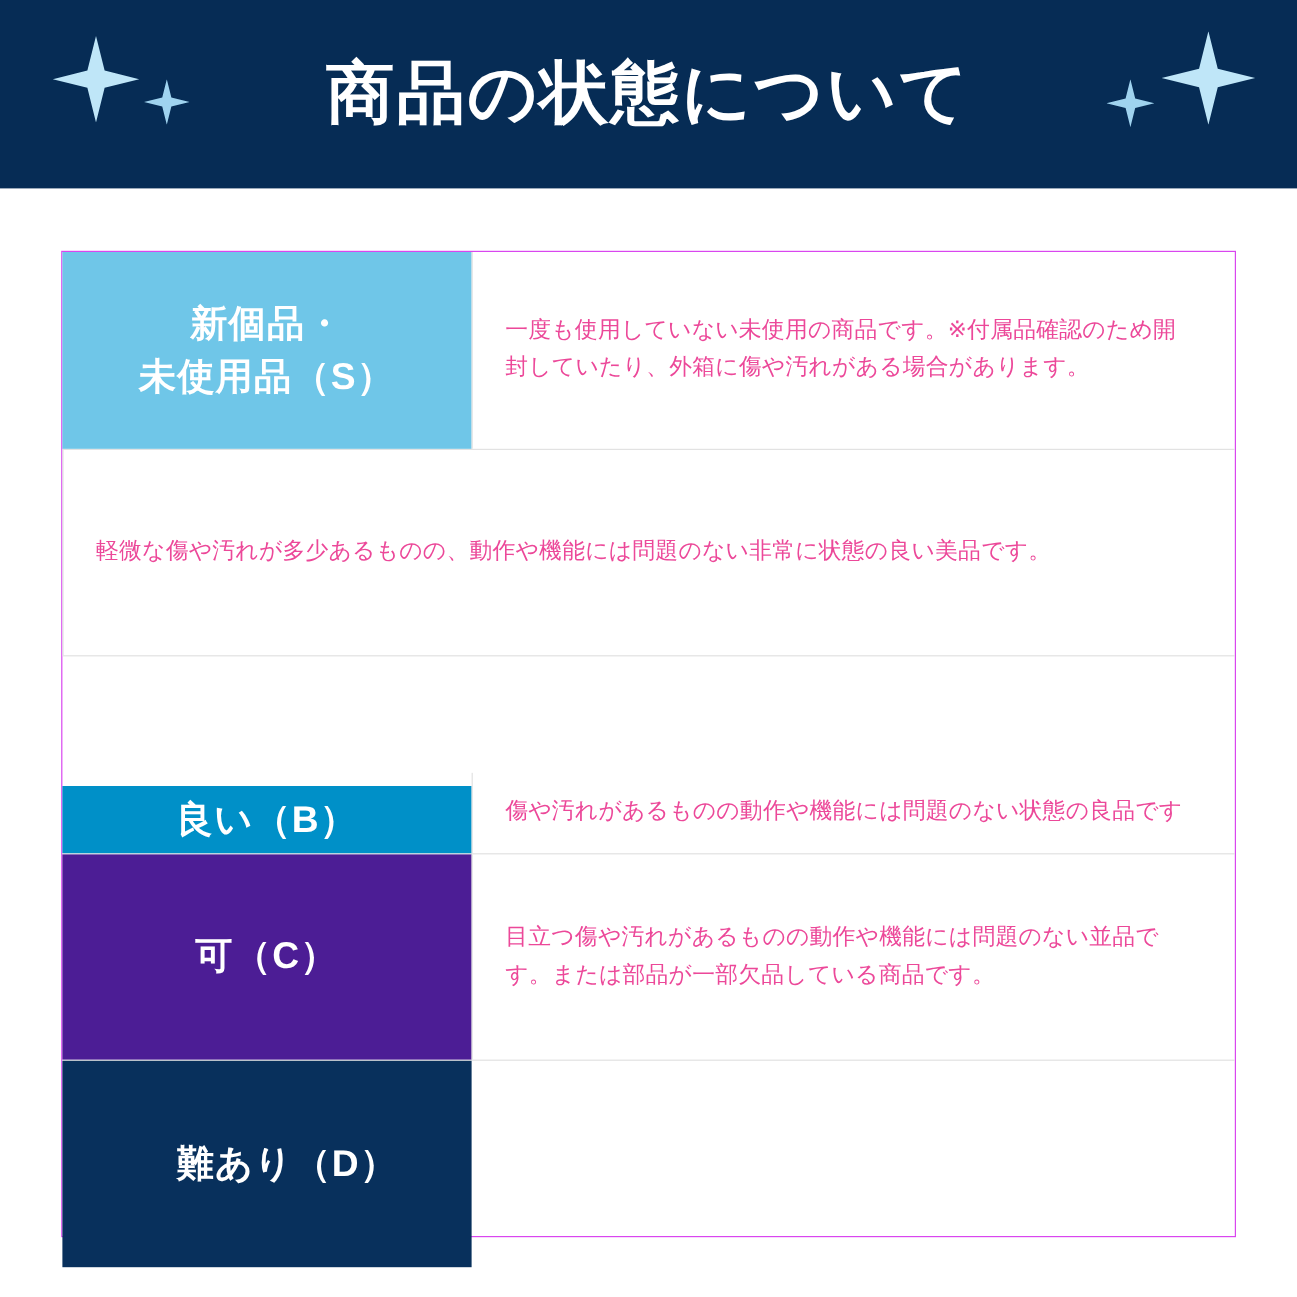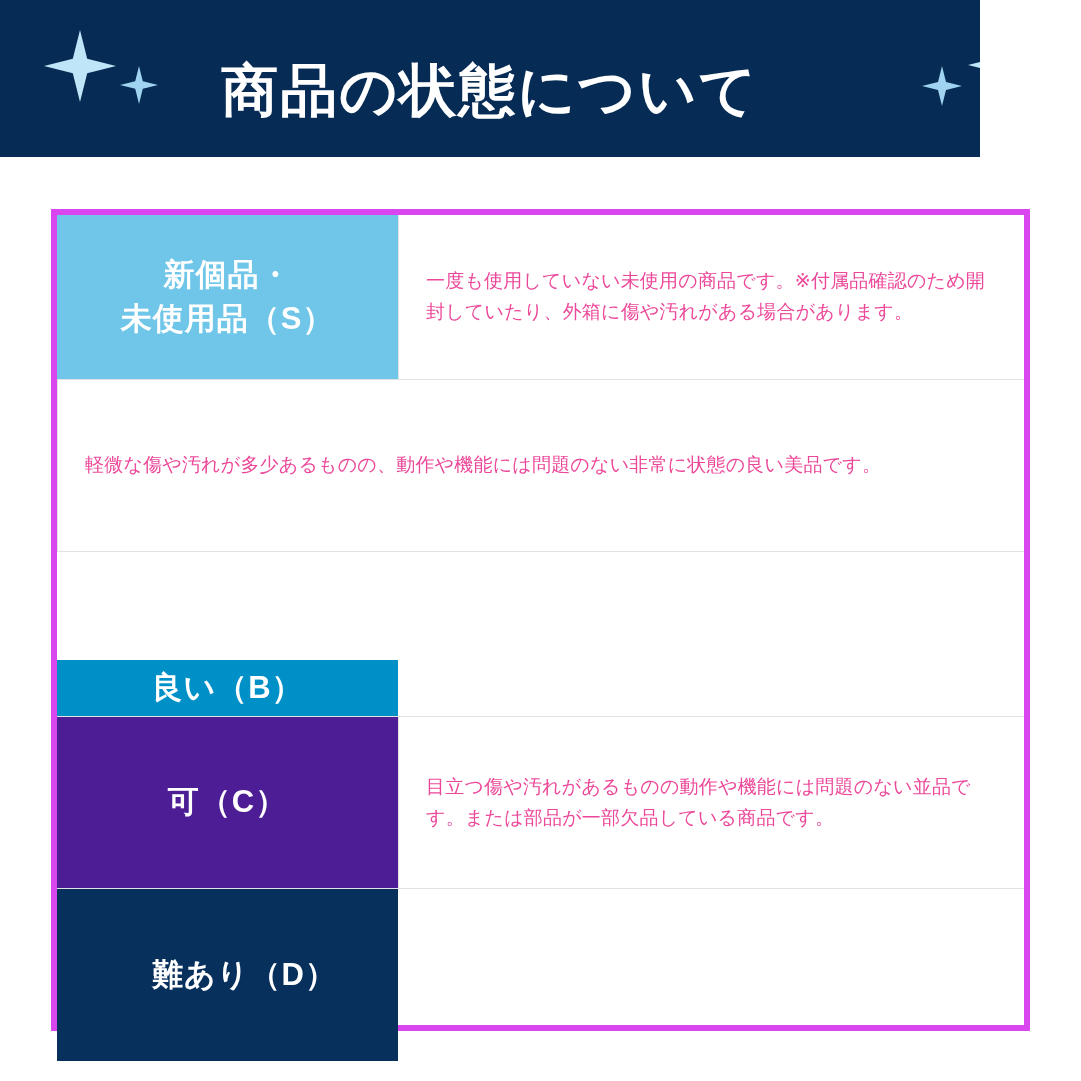--- a/index.html
+++ b/index.html
@@ -17,25 +17,25 @@
     position: relative;
     width: 1081px;
     height: 1081px;
     background: #ffffff;
     box-sizing: border-box;
   }
 
   
   .header {
     position: relative;
-    width: 980px;
+    width: 1081px;
     height: 157px;
     background: #062c55;
     display: flex;
-    align-items: flex-end;
+    align-items: center;
     justify-content: center;
     overflow: hidden;
     font-family: Liberation Serif, serif;
   }
   .header-title {
     color: #ffffff;
     font-size: 57px;
     font-weight: bold;
     letter-spacing: 2px;
     line-height: 1;
@@ -57,21 +57,21 @@
   .s-r1 { left: 968px; top: 26px;  width: 78px;  height: 78px; }
   .s-r2 { left: 922px; top: 66px;  width: 40px;  height: 40px; }
 
   
   .table-wrap {
     position: absolute;
     left: 51px;
     top: 209px;
     width: 979px;
     height: 822px;
-    border: 6px solid #d946ef;
+    border: 1px solid #d946ef;
     box-sizing: border-box;
     background: #ffffff;
   }
   .row {
     display: flex;
     align-items: stretch;
     border-bottom: 1px solid #e2e2e2;
     box-sizing: border-box;
   }
   .row:last-child { border-bottom: none; }
@@ -134,20 +134,21 @@
       </div>
       <div class="cell-desc">一度も使用していない未使用の商品です。※付属品確認のため開封していたり、外箱に傷や汚れがある場合があります。</div>
     </div>
 
     <div class="row r2">
       <div class="cell-desc">軽微な傷や汚れが多少あるものの、動作や機能には問題のない非常に状態の良い美品です。</div>
     </div>
 
     <div class="row r3">
       <div class="cell-label" style="background:#0090c8;">良い（B）</div>
+      <div class="cell-desc">傷や汚れがあるものの動作や機能には問題のない状態の良品です</div>
     </div>
 
     <div class="row r4">
       <div class="cell-label" style="background:#4c1d95;">可（C）</div>
       <div class="cell-desc">目立つ傷や汚れがあるものの動作や機能には問題のない並品です。または部品が一部欠品している商品です。</div>
     </div>
 
     <div class="row r5">
       <div class="cell-label" style="background:#08305c;padding-left:44px;">難あり（D）</div>
     </div>

